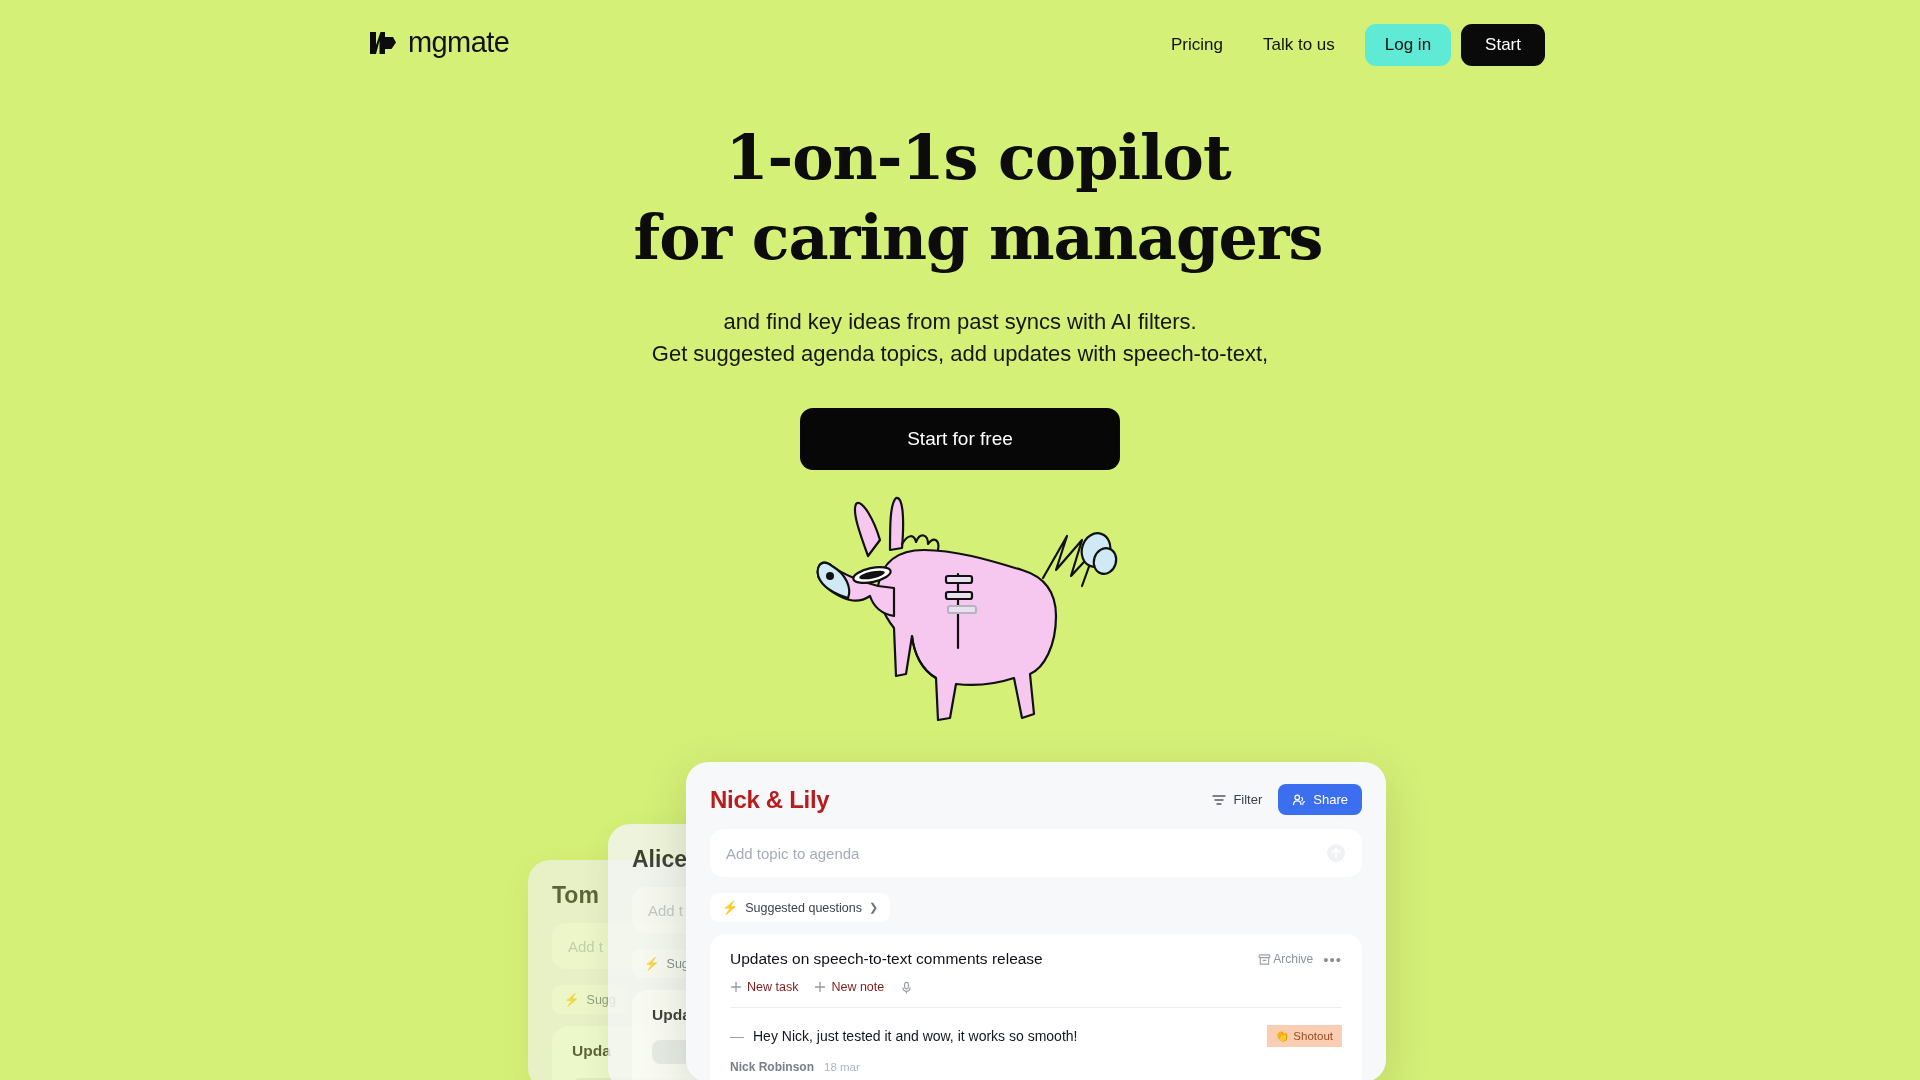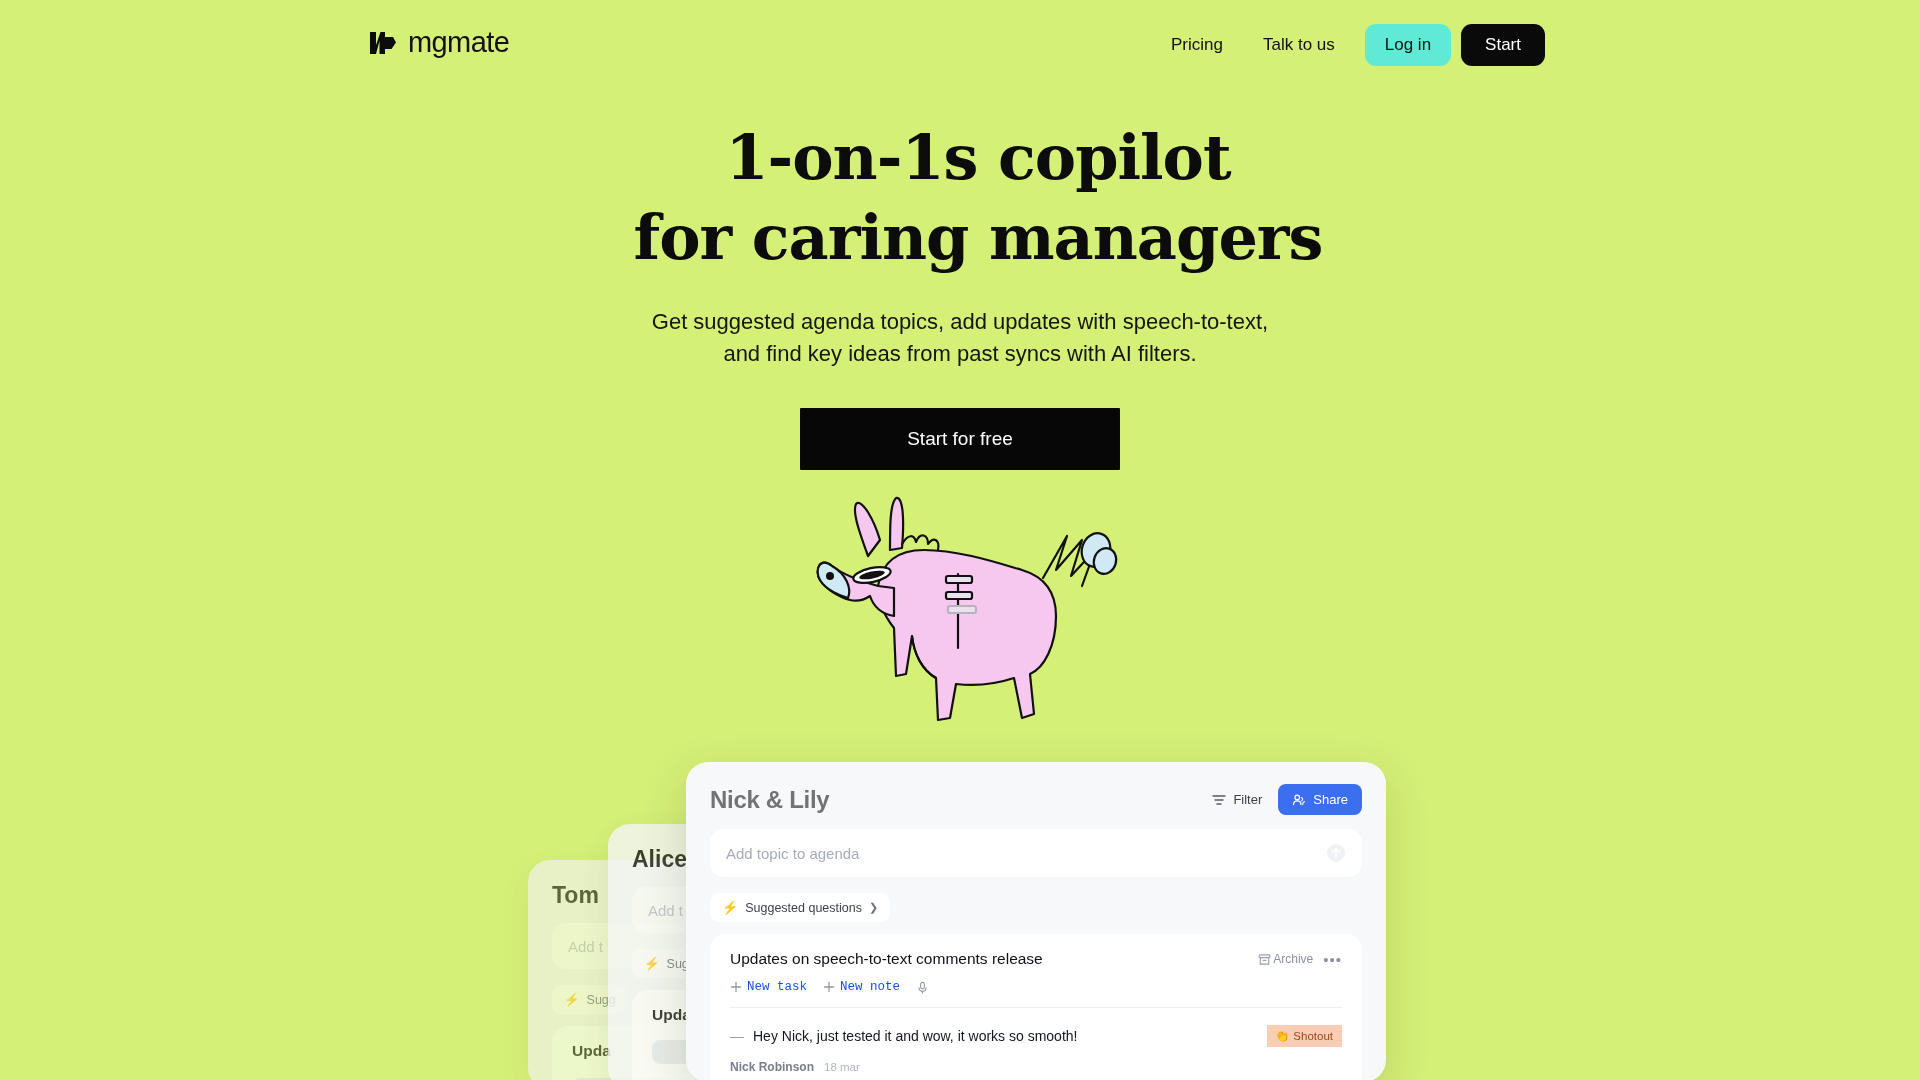--- a/index.html
+++ b/index.html
@@ -101,21 +101,21 @@
   .cta {
     margin-top: 38px;
     display: inline-block;
     background: #070707;
     color: #fff;
     border: none;
     font-family: inherit;
     font-size: 19px;
     padding: 20px 0;
     width: 320px;
-    border-radius: 1px;
+    border-radius: 13px;
     cursor: pointer;
   }
 
   
   .donkey-wrap {
     position: absolute;
     top: 478px;
     left: 50%;
     transform: translateX(-50%);
     width: 340px;
@@ -159,21 +159,21 @@
     height: 320px;
     background: #f7f8fa;
     box-shadow: 0 14px 46px rgba(40,50,20,0.16);
   }
 
   .card-pad { padding: 22px 24px 0 24px; }
 
   .card-title {
     font-size: 24px;
     font-weight: 700;
-    color: #737373;
+    color: #b91c1c;
     letter-spacing: -0.3px;
   }
   .card-title-sm { font-size: 23px; font-weight: 700; color: #111; }
 
   .card-head {
     display: flex;
     align-items: center;
     justify-content: space-between;
   }
   .head-actions { display: flex; align-items: center; gap: 16px; }
@@ -247,22 +247,22 @@
   .dots { color: #8c919d; font-size: 15px; letter-spacing: 1px; cursor: pointer; }
 
   .topic-actions {
     display: flex; align-items: center; gap: 16px;
     margin-top: 12px;
     padding-bottom: 13px;
     border-bottom: 1px solid #edeff3;
   }
   .mini-btn {
     display: flex; align-items: center; gap: 5px;
-    font-size: 12.5px; color: #1d4ed8;
-    background: none; border: none; font-family: Liberation Mono, monospace; cursor: pointer;
+    font-size: 12.5px; color: #7f1d1d;
+    background: none; border: none; font-family: Liberation Sans, sans-serif; cursor: pointer;
   }
 
   .comment { padding-top: 13px; }
   .c-meta { display: flex; align-items: baseline; gap: 10px; }
   .c-author { font-size: 12px; color: #787e8b; font-weight: 600; }
   .c-date { font-size: 11.5px; color: #b0b5c0; }
   .c-row {
     display: flex; align-items: center; justify-content: space-between;
     margin-top: 4px;
   }
@@ -313,22 +313,22 @@
     <button class="nav-btn-start">Start</button>
   </div>
 </div>
 
 <div class="hero">
   <h1>
     <span class="line">1-on-1s copilot</span>
     <span class="line">for caring managers</span>
   </h1>
   <p>
+    <span class="line">and find key ideas from past syncs with AI filters.</span>
     <span class="line">Get suggested agenda topics, add updates with speech-to-text,</span>
-    <span class="line">and find key ideas from past syncs with AI filters.</span>
   </p>
   <button class="cta">Start for free</button>
 </div>
 
 <div class="donkey-wrap">
   <svg viewBox="0 0 340 250">
     <g stroke="#111" stroke-width="2.2" stroke-linejoin="round" stroke-linecap="round" fill="#f6c8f0">
 
       <path d="M253 100 L277 58 L266 92 L292 62 L281 98 L305 72 L292 108" fill="none"></path>
 

